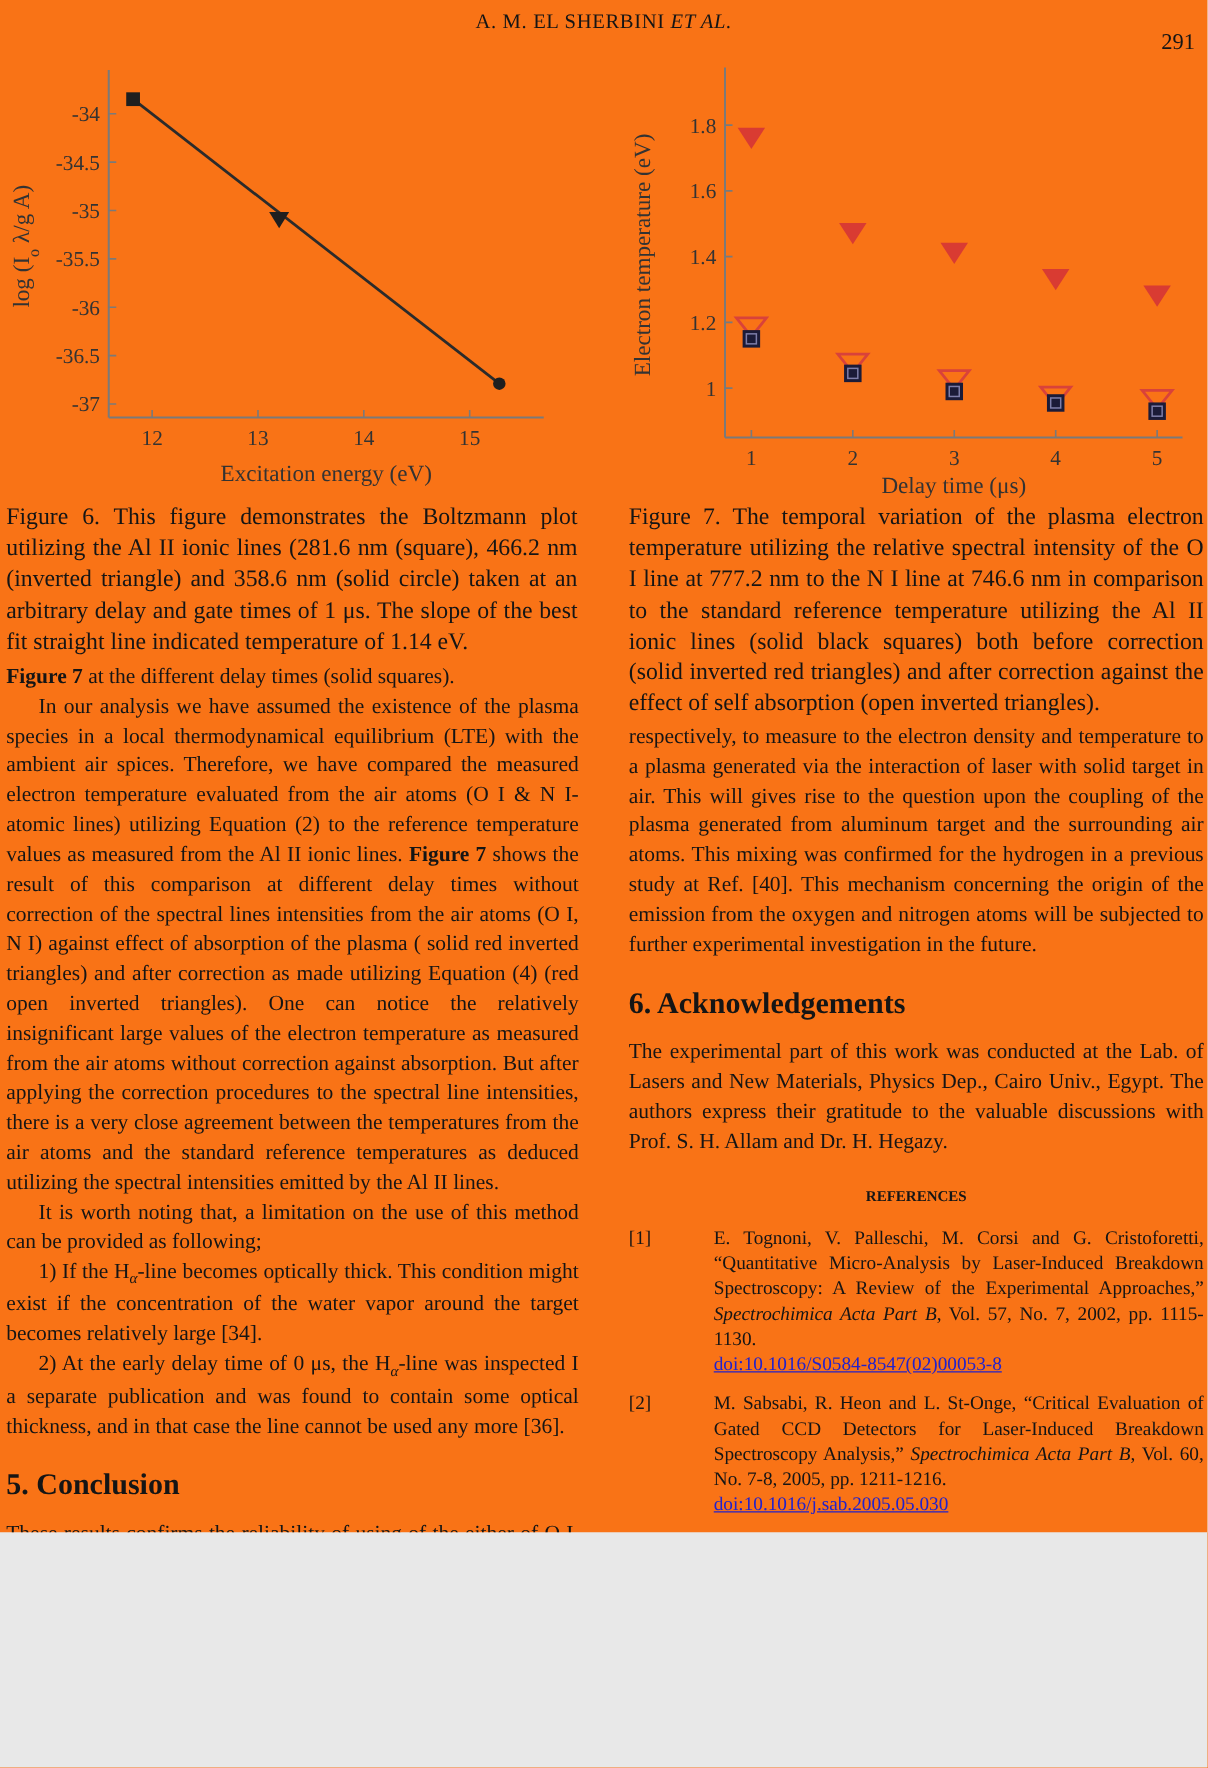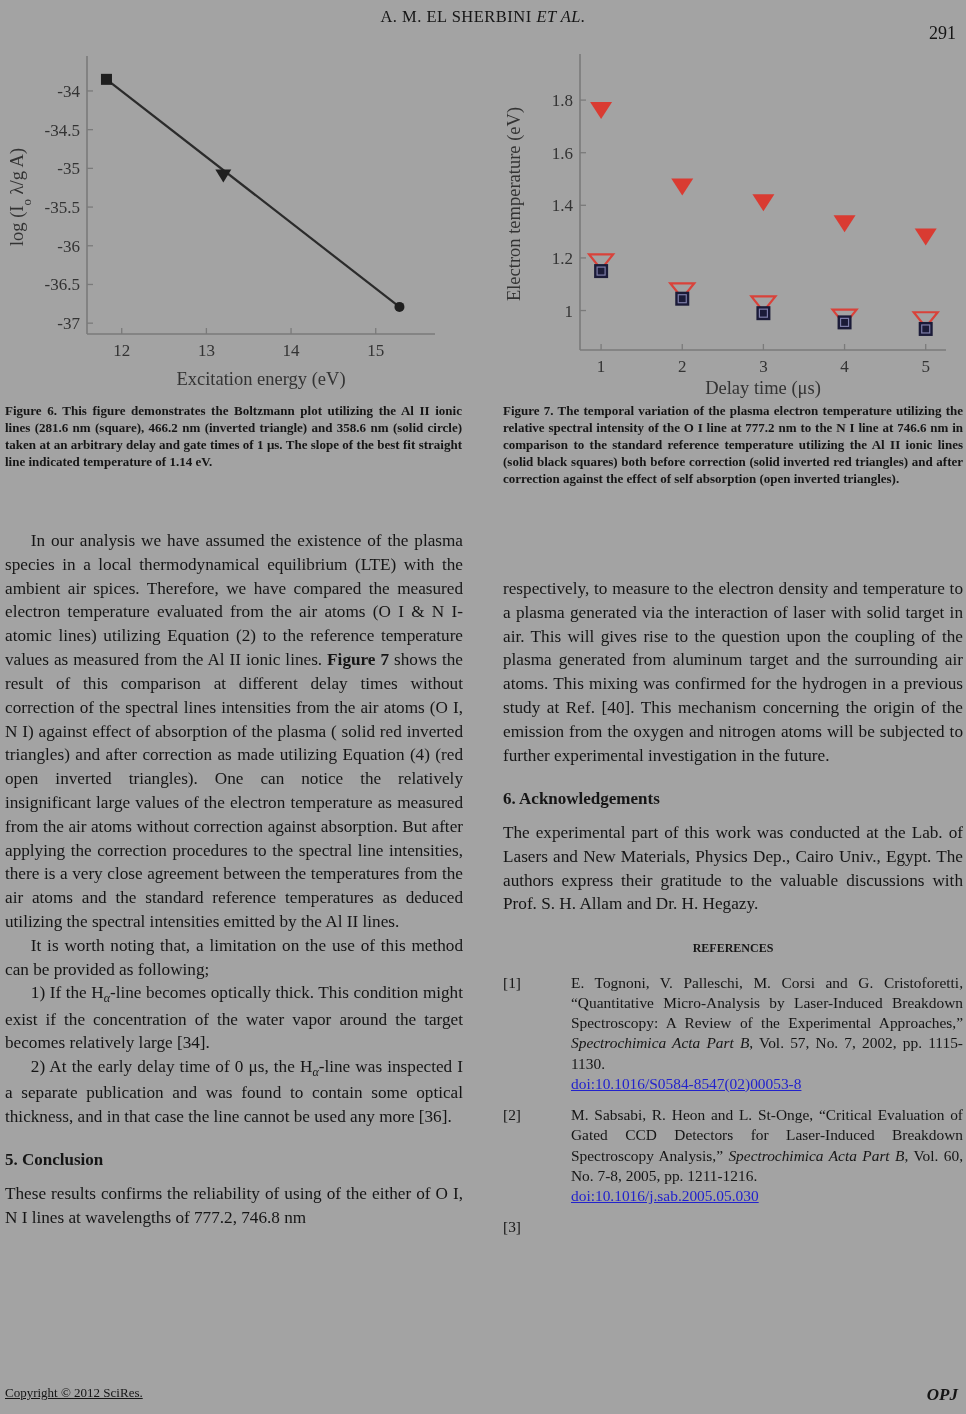--- a/index.html
+++ b/index.html
@@ -1,32 +1,32 @@
 <!DOCTYPE html>
 <html><head>
 <meta charset="utf-8">
 <style>
   html,body{margin:0;padding:0;background:#e8e8e8;}
-  .page{position:relative;width:966px;height:1414px;background:#a3a3a3;overflow:hidden;
+  .page{position:relative;width:966px;height:1226px;background:#f97316;overflow:hidden;
         font-family:"Liberation Serif","DejaVu Serif",serif;color:#151515;}
   .header-authors{position:absolute;top:7px;left:0;width:100%;text-align:center;
         font-size:16.5px;letter-spacing:.5px;white-space:nowrap;}
   .page-number{position:absolute;top:23px;right:10px;font-size:18px;}
   .fig{position:absolute;}
   #fig6{left:5px;top:53px;}
   #fig7{left:503px;top:53px;}
-  .caption{position:absolute;font-weight:bold;font-size:13px;line-height:1.31;text-align:justify;}
+  .caption{position:absolute;font-weight:normal;font-size:19px;line-height:1.31;text-align:justify;}
   #caption6{left:5px;top:402px;width:457px;}
   #caption7{left:503px;top:402px;width:460px;}
   .col{position:absolute;font-size:17.2px;line-height:1.385;text-align:justify;}
   #leftcol{left:5px;top:529px;width:458px;}
   #rightcol{left:503px;top:577px;width:460px;}
   p.body{margin:0;}
   p.ind{text-indent:1.5em;}
-  h2.sec{font-size:17px;margin:21px 0 12px 0;line-height:1.2;}
+  h2.sec{font-size:24px;margin:21px 0 12px 0;line-height:1.2;}
   h2.refs{text-align:center;font-size:12px;margin:25px 0 17px 0;line-height:1.2;}
   .ref-item{position:relative;font-size:15.4px;line-height:1.315;margin-bottom:11px;text-align:justify;}
   .ref-label{position:absolute;left:0;top:0;}
   .ref-body{margin-left:68px;}
   a.doi{color:#2222cc;text-decoration:underline;cursor:pointer;}
   .footer-left{position:absolute;left:5px;top:1385px;font-size:13px;text-decoration:underline;}
   .footer-right{position:absolute;right:8px;top:1385px;font-size:17px;font-weight:bold;font-style:italic;}
   sub.sub{font-style:italic;font-size:70%;}
   svg text{font-family:"Liberation Serif","DejaVu Serif",serif;fill:#333;}
 </style>
@@ -119,20 +119,21 @@
         <rect x="337.5587583148559" y="265.3783783783784" width="8" height="8" fill="none" stroke="#7d7da8" stroke-width="1.2"></rect>
         <rect x="415.71175166297115" y="268.9549549549549" width="14" height="14" fill="#1b1b38"></rect>
         <rect x="418.71175166297115" y="271.9549549549549" width="8" height="8" fill="none" stroke="#7d7da8" stroke-width="1.2"></rect>
       </svg>
   </div>
 
   <div class="caption" id="caption6">Figure 6. This figure demonstrates the Boltzmann plot utilizing the Al II ionic lines (281.6 nm (square), 466.2 nm (inverted triangle) and 358.6 nm (solid circle) taken at an arbitrary delay and gate times of 1 μs. The slope of the best fit straight line indicated temperature of 1.14 eV.</div>
   <div class="caption" id="caption7">Figure 7. The temporal variation of the plasma electron temperature utilizing the relative spectral intensity of the O I line at 777.2 nm to the N I line at 746.6 nm in comparison to the standard reference temperature utilizing the Al II ionic lines (solid black squares) both before correction (solid inverted red triangles) and after correction against the effect of self absorption (open inverted triangles).</div>
 
   <div class="col" id="leftcol">
+    <p class="body"><span style="font-weight: bold;">Figure 7</span><span> at the different delay times (solid squares).</span></p>
     <p class="body ind"><span>In our analysis we have assumed the existence of the plasma species in a local thermodynamical equilibrium (LTE) with the ambient air spices. Therefore, we have compared the measured electron temperature evaluated from the air atoms (O I &amp; N I-atomic lines) utilizing Equation (2) to the reference temperature values as measured from the Al II ionic lines. </span><span style="font-weight: bold;">Figure 7</span><span> shows the result of this comparison at different delay times without correction of the spectral lines intensities from the air atoms (O I, N I) against effect of absorption of the plasma ( solid red inverted triangles) and after correction as made utilizing Equation (4) (red open inverted triangles). One can notice the relatively insignificant large values of the electron temperature as measured from the air atoms without correction against absorption. But after applying the correction procedures to the spectral line intensities, there is a very close agreement between the temperatures from the air atoms and the standard reference temperatures as deduced utilizing the spectral intensities emitted by the Al II lines.</span></p>
     <p class="body ind"><span>It is worth noting that, a limitation on the use of this method can be provided as following;</span></p>
     <p class="body ind"><span>1) If the H</span><sub class="sub">α</sub><span>-line becomes optically thick. This condition might exist if the concentration of the water vapor around the target becomes relatively large [34].</span></p>
     <p class="body ind"><span>2) At the early delay time of 0 μs, the H</span><sub class="sub">α</sub><span>-line was inspected I a separate publication and was found to contain some optical thickness, and in that case the line cannot be used any more [36].</span></p>
     <h2 class="sec">5. Conclusion</h2>
     <p class="body"><span>These results confirms the reliability of using of the either of O I, N I lines at wavelengths of 777.2, 746.8 nm</span></p>
   </div>
 
   <div class="col" id="rightcol">
     <p class="body"><span>respectively, to measure to the electron density and temperature to a plasma generated via the interaction of laser with solid target in air. This will gives rise to the question upon the coupling of the plasma generated from aluminum target and the surrounding air atoms. This mixing was confirmed for the hydrogen in a previous study at Ref. [40]. This mechanism concerning the origin of the emission from the oxygen and nitrogen atoms will be subjected to further experimental investigation in the future.</span></p>

